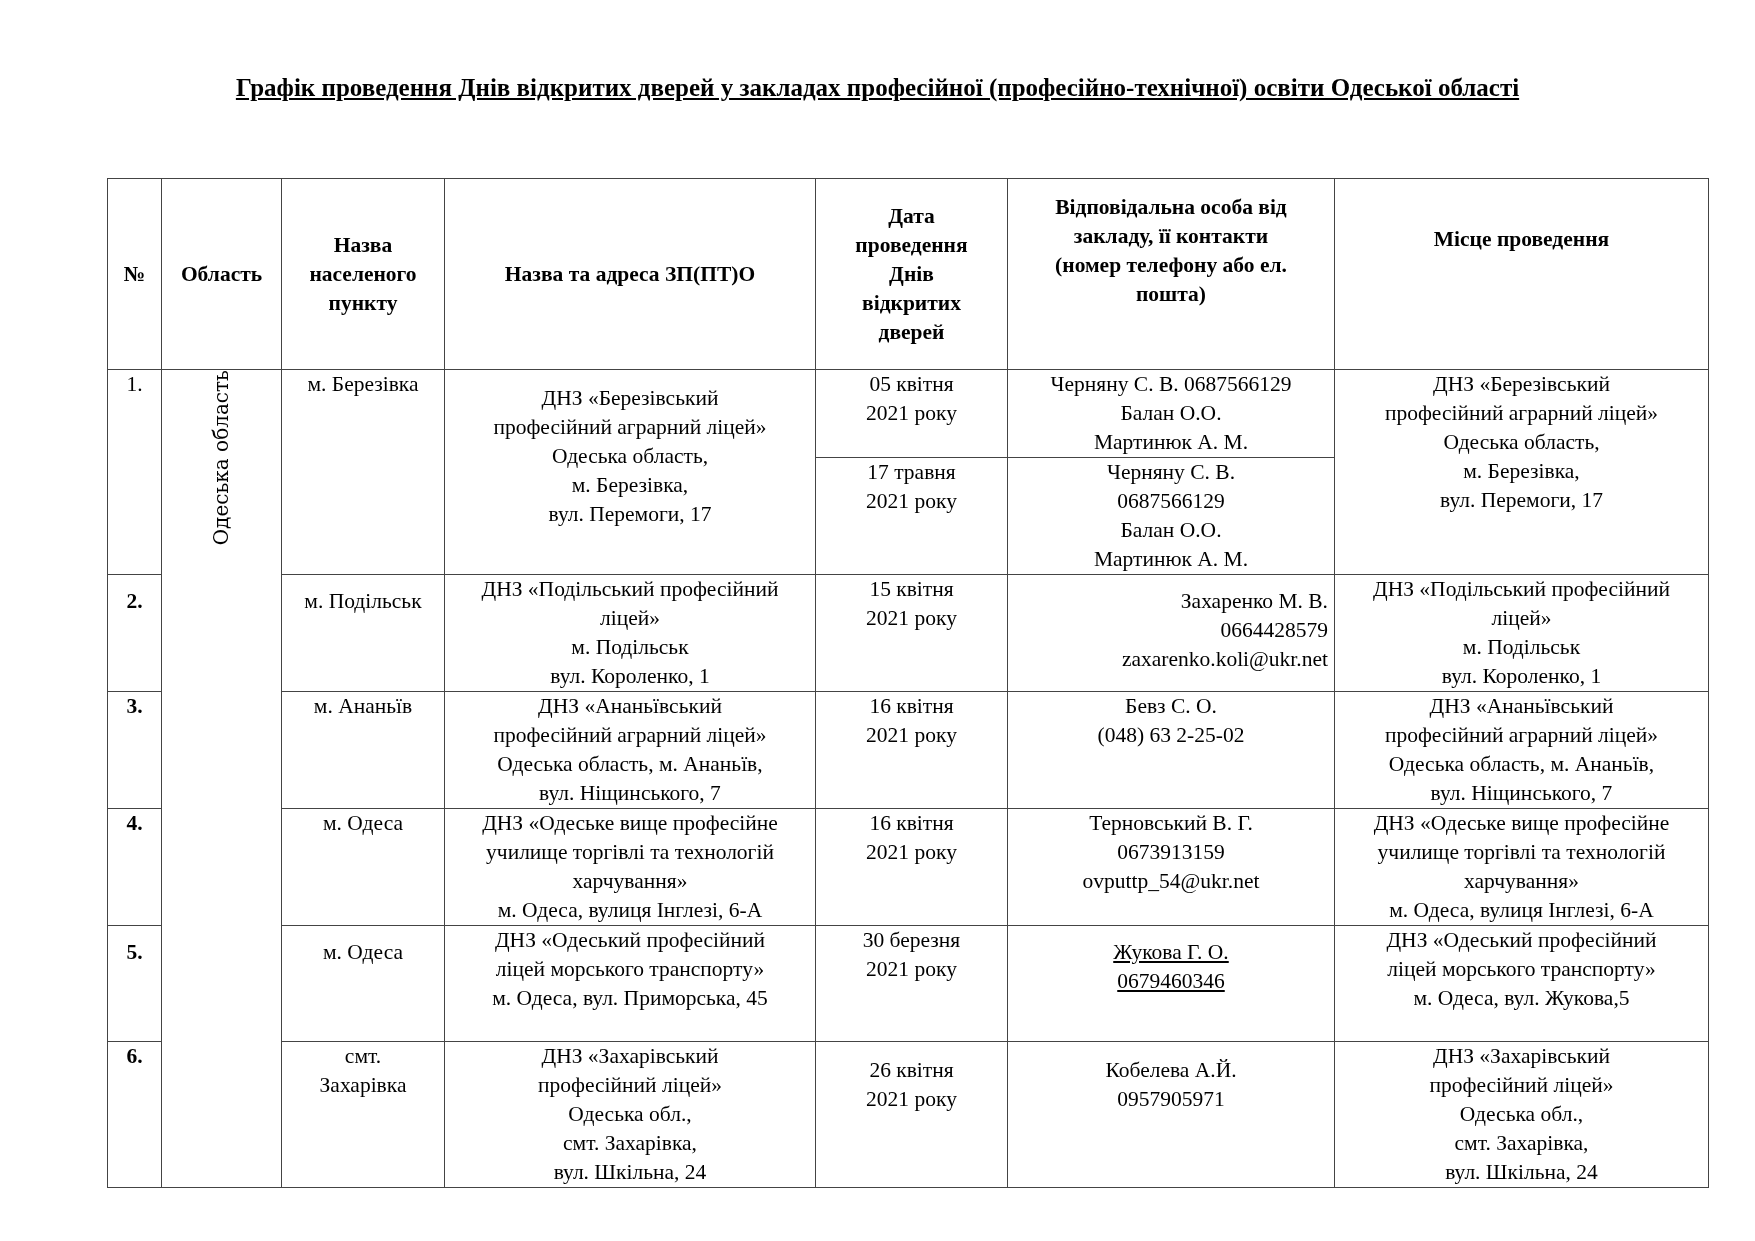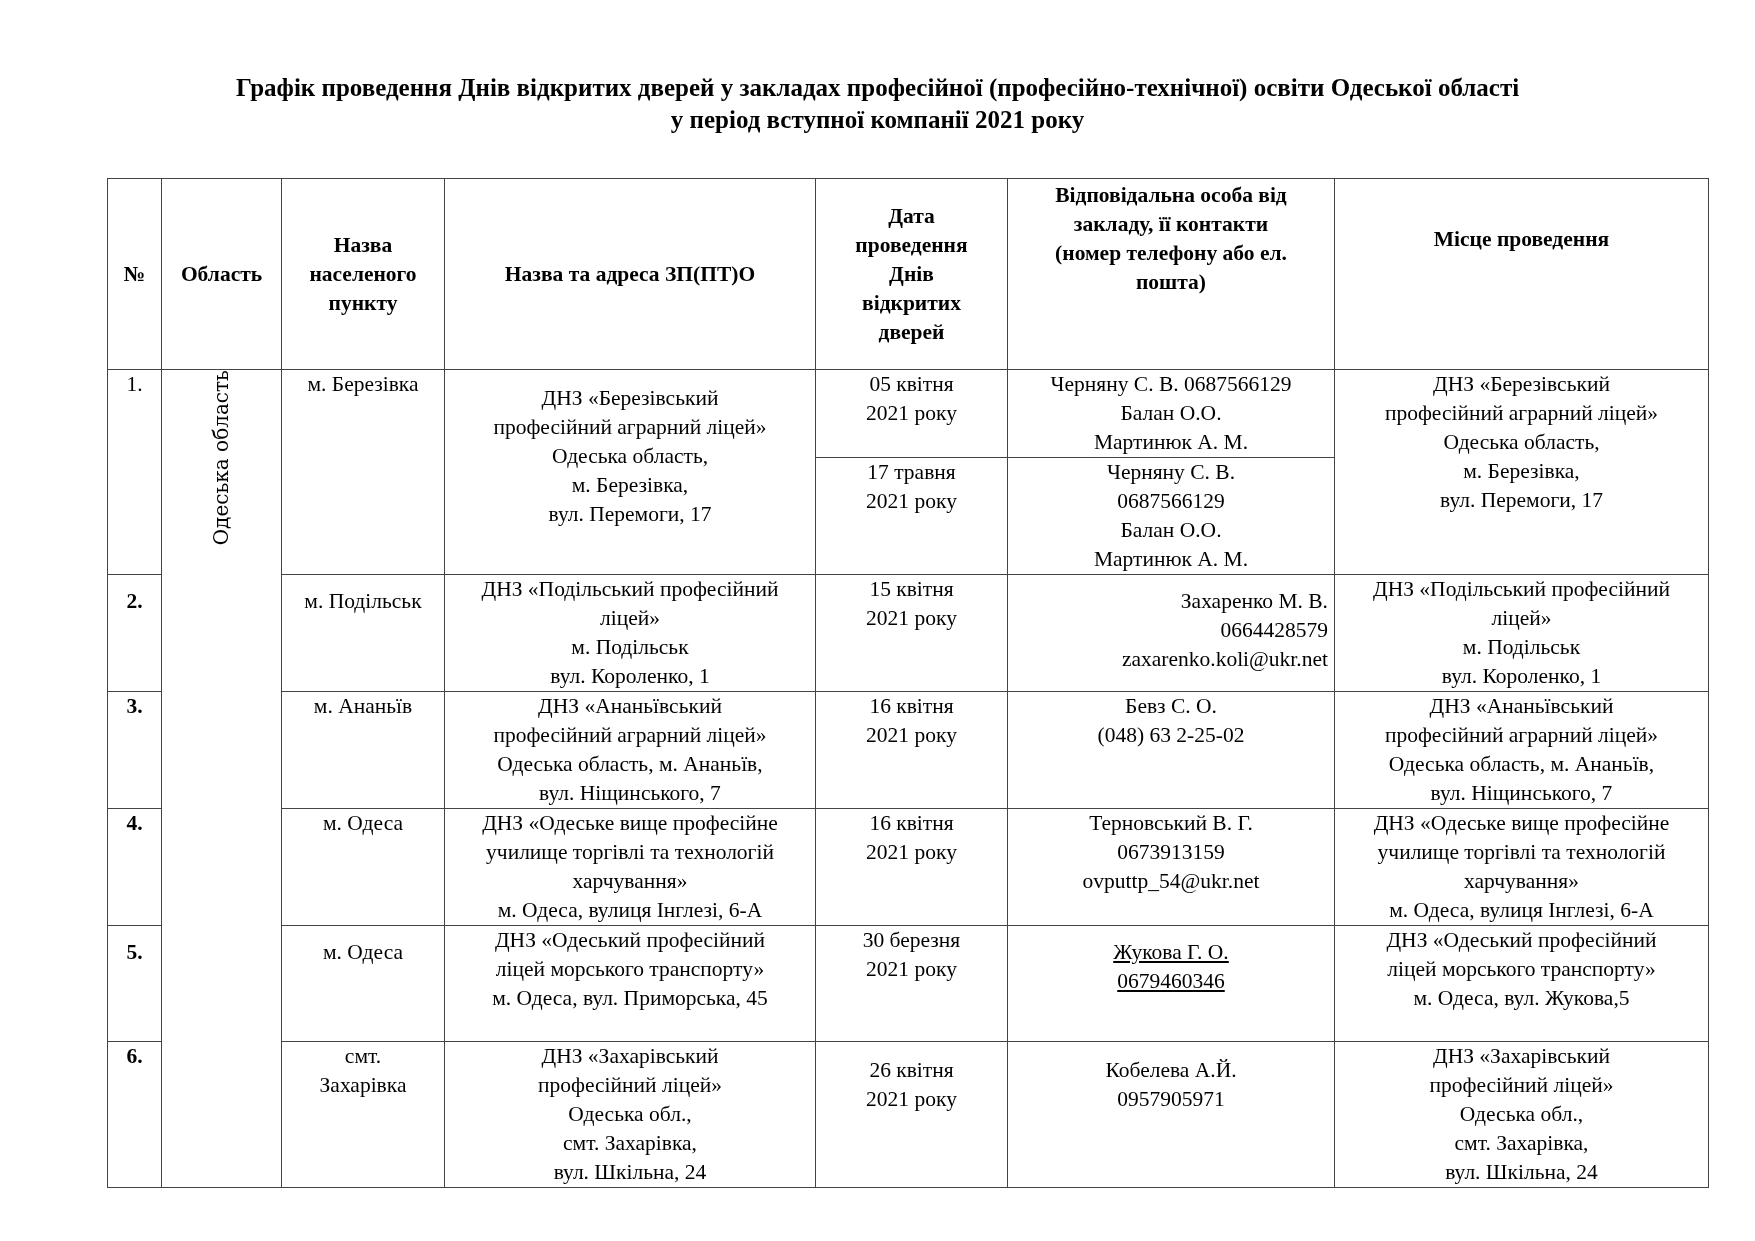--- a/index.html
+++ b/index.html
@@ -1,38 +1,37 @@
 <!DOCTYPE html>
 <html><head>
   <meta charset="utf-8">
   <style>
     html, body { margin: 0; padding: 0; background: #ffffff; }
     body { width: 1755px; height: 1241px; position: relative; overflow: hidden;
            font-family: "Liberation Serif", "DejaVu Serif", serif; color: #000; }
     .title { position: absolute; left: 0; top: 72px; width: 1755px; text-align: center;
              font-weight: bold; font-size: 25px; line-height: 32px; }
-    .title div { white-space: nowrap; }
+    .title div { white-space: nowrap; text-decoration: underline; }
     table.sched { position: absolute; left: 107px; top: 178px; width: 1601px;
                   border-collapse: collapse; table-layout: fixed; font-size: 21.5px; line-height: 29px; }
     table.sched th, table.sched td { border: 1.5px solid #444; text-align: center; vertical-align: top; padding: 0 6px; }
     table.sched th { font-weight: bold; vertical-align: middle; height: 144px; padding: 0 4px; }
     td.num { text-align: left; font-weight: bold; padding-left: 10px; }
     td.num.plain { font-weight: normal; }
     td.region { vertical-align: middle; padding: 0; }
     .vert { writing-mode: vertical-rl; transform: rotate(180deg); font-family: "DejaVu Serif", serif;
             font-size: 20px; display: inline-block; white-space: nowrap; }
     td.mid { vertical-align: middle; margin-top: 28px; }
     .ln { display: block; white-space: nowrap; }
   </style>
 </head>
 <body>
 
 <div class="title">
   <div>Графік проведення Днів відкритих дверей у закладах професійної (професійно-технічної) освіти Одеської області</div>
-  <div>у період вступної компанії 2021 року</div>
 </div>
 
 <table class="sched">
   <colgroup>
     <col style="width:54px">
     <col style="width:120px">
     <col style="width:163px">
     <col style="width:371px">
     <col style="width:192px">
     <col style="width:327px">
@@ -48,21 +47,21 @@
         <span class="ln">пункту</span>
       </th>
       <th>Назва та адреса ЗП(ПТ)О</th>
       <th>
         <span class="ln">Дата</span>
         <span class="ln">проведення</span>
         <span class="ln">Днів</span>
         <span class="ln">відкритих</span>
         <span class="ln">дверей</span>
       </th>
-      <th style="vertical-align:top;padding-top:2px;">
+      <th style="vertical-align:top;padding-top:14px;">
         <span class="ln">Відповідальна особа від</span>
         <span class="ln">закладу, її контакти</span>
         <span class="ln">(номер телефону або ел.</span>
         <span class="ln">пошта)</span>
       </th>
       <th style="vertical-align:top;padding-top:46px;">Місце проведення</th>
     </tr>
   </thead>
   <tbody>
 

